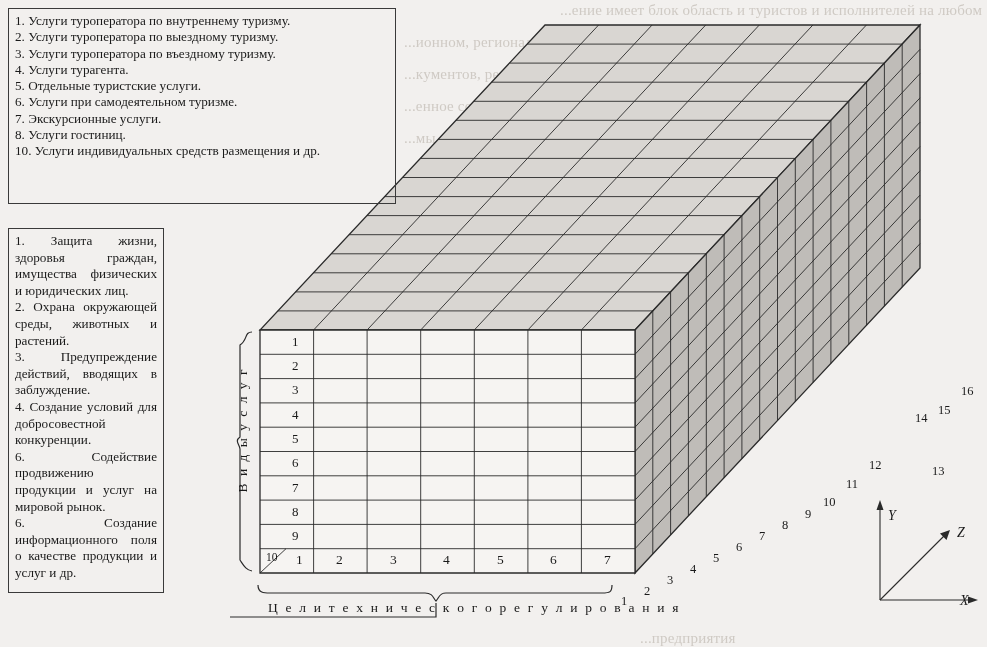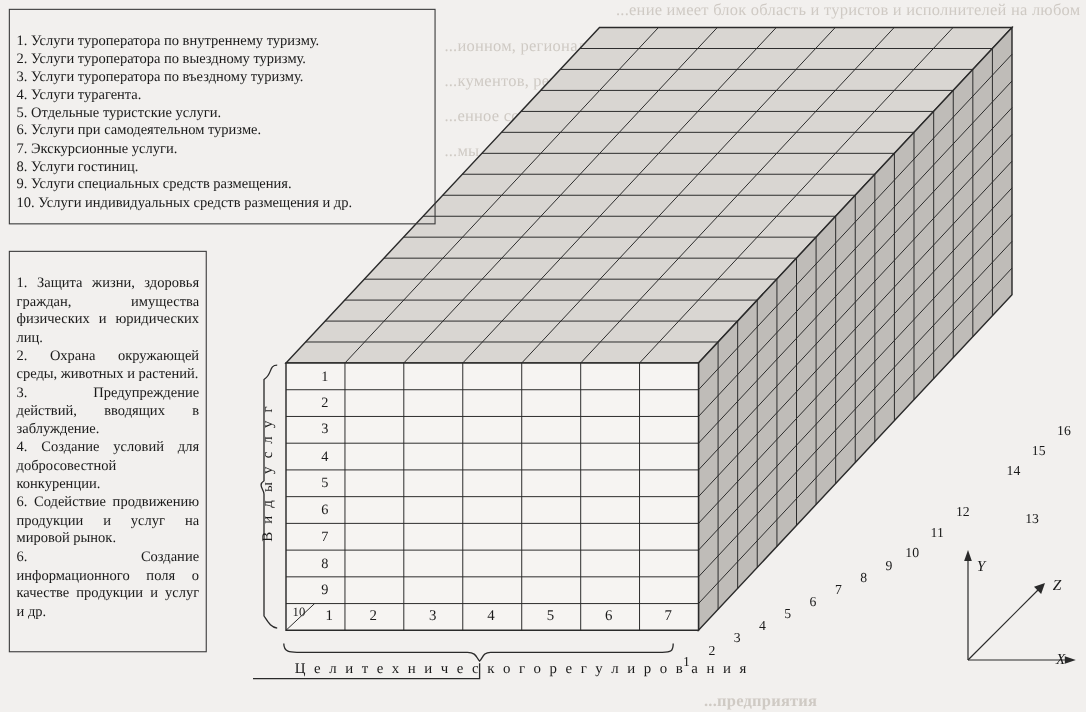--- a/index.html
+++ b/index.html
@@ -23,29 +23,29 @@
     white-space:nowrap;
     pointer-events:none;
   }
 
   
   .legend-box{
     position:absolute;
     border:1px solid #3a3a3a;
     background:transparent;
     box-sizing:border-box;
-    padding:20px 6px 4px 6px;
+    padding:4px 6px 4px 6px;
   }
   .legend-box .ln{
     font-size:13.2px;
     line-height:16.3px;
     white-space:nowrap;
   }
   #box-services{left:8px;top:8px;width:388px;height:196px;}
-  #box-goals{left:8px;top:228px;width:180px;height:365px;}
+  #box-goals{left:8px;top:228px;width:156px;height:365px;}
   #box-goals .ln{
     white-space:normal;
     text-align:justify;
     font-size:13.2px;
     line-height:16.6px;
   }
 
   
   .cube{position:absolute;left:230px;top:0px;width:757px;height:620px;}
   svg{display:block;}
@@ -98,21 +98,21 @@
 <body>
 
 <div class="root">
 
   <div class="ghost" style="left:560px;top:2px;">...ение имеет блок область и туристов и исполнителей на любом</div>
   <div class="ghost" style="left:404px;top:34px;">...ионном, региональном, отраслевом...</div>
   <div class="ghost" style="left:404px;top:66px;">...кументов, регулирующих ...</div>
   <div class="ghost" style="left:404px;top:98px;">...енное состояние, например, предприятия...</div>
   <div class="ghost" style="left:404px;top:130px;">...мы, термины, требования, методы...</div>
   <div class="ghost" style="left:520px;top:470px;">...оператора...</div>
-  <div class="ghost" style="left:640px;top:630px;font-weight:bold;">...предприятия</div>
+  <div class="ghost" style="left:640px;top:630px;">...предприятия</div>
 
   <div class="cube">
     <svg width="757" height="620" viewBox="0 0 757 620">
       <defs>
         <g id="nothing"></g>
       </defs>
 
       <polygon points="30,330 405,330 690,25 315,25" fill="#d9d6d2" stroke="#2a2a2a" stroke-width="1.3"></polygon>
 
       <polygon points="405,330 690,25 690,268 405,573" fill="#bfbcb8" stroke="#2a2a2a" stroke-width="1.3"></polygon>
@@ -249,35 +249,34 @@
     <div class="num" style="left:460px;top:562px;">4</div>
     <div class="num" style="left:483px;top:551px;">5</div>
     <div class="num" style="left:506px;top:540px;">6</div>
     <div class="num" style="left:529px;top:529px;">7</div>
     <div class="num" style="left:552px;top:518px;">8</div>
     <div class="num" style="left:575px;top:507px;">9</div>
     <div class="num" style="left:593px;top:495px;">10</div>
     <div class="num" style="left:616px;top:477px;">11</div>
     <div class="num" style="left:639px;top:458px;">12</div>
     <div class="num" style="left:702px;top:440px;margin-top:24px;">13</div>
-    <div class="num" style="left:685px;top:421px;">14</div>
+    <div class="num" style="left:685px;top:411px;">14</div>
     <div class="num" style="left:708px;top:403px;">15</div>
     <div class="num" style="left:731px;top:384px;">16</div>
   </div>
 
   <div class="legend-box" id="box-services">
     <div class="ln">1. Услуги туроператора по внутреннему туризму.</div>
     <div class="ln">2. Услуги туроператора по выездному туризму.</div>
     <div class="ln">3. Услуги туроператора по въездному туризму.</div>
     <div class="ln">4. Услуги турагента.</div>
     <div class="ln">5. Отдельные туристские услуги.</div>
     <div class="ln">6. Услуги при самодеятельном туризме.</div>
     <div class="ln">7. Экскурсионные услуги.</div>
     <div class="ln">8. Услуги гостиниц.</div>
-    <div class="ln">9. Услуги специальных средств размещения.</div>
     <div class="ln">10. Услуги индивидуальных средств размещения и др.</div>
   </div>
 
   <div class="legend-box" id="box-goals">
     <div class="ln">1. Защита жизни, здоровья граждан, имущества физических и юридических лиц.</div>
     <div class="ln">2. Охрана окружающей среды, животных и растений.</div>
     <div class="ln">3. Предупреждение действий, вводящих в заблуждение.</div>
     <div class="ln">4. Создание условий для добросовестной конкуренции.</div>
     <div class="ln">6. Содействие продвижению продукции и услуг на мировой рынок.</div>
     <div class="ln">6. Создание информационного поля о качестве продукции и услуг и др.</div>

